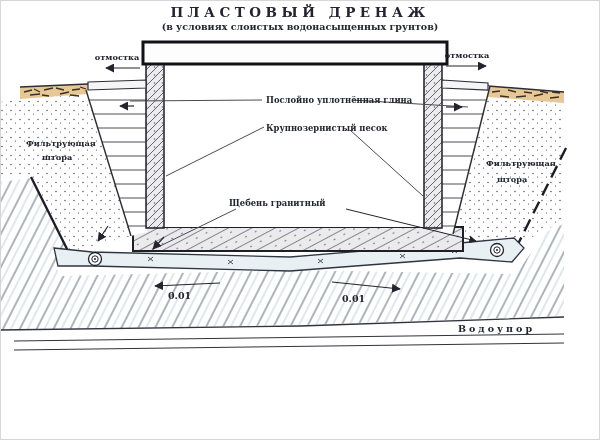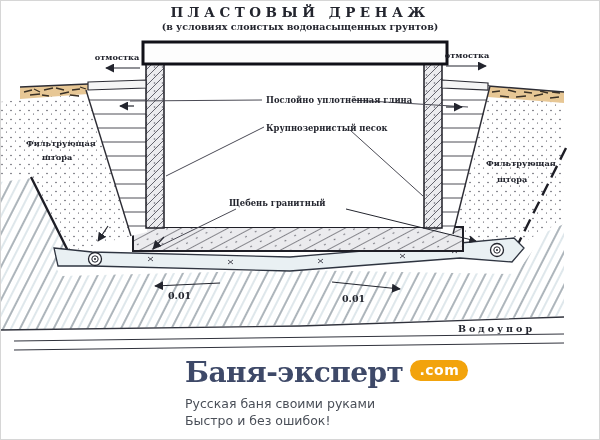--- a/index.html
+++ b/index.html
@@ -169,24 +169,14 @@
     <text class="lbl" x="266" y="103" font-size="8.4">Послойно уплотнённая глина</text>
     <text class="lbl" x="266" y="131" font-size="8.4">Крупнозернистый песок</text>
     <text class="lbl" x="229" y="206" font-size="8.4">Щебень гранитный</text>
 
     <text class="lbl" x="168" y="299" font-size="9.5">0.01</text>
     <text class="lbl" x="342" y="302" font-size="9.5">0.01</text>
 
     <text class="lbl" x="458" y="332" font-size="9.5" letter-spacing="3">Водоупор</text>
   </svg>
 
-  <div class="footer">
-    <div class="logo-row">
-      <div class="logo-text">Баня-эксперт</div>
-      <div class="logo-badge">.com</div>
-    </div>
-    <div class="taglines">
-      <div>Русская баня своими руками</div>
-      <div>Быстро и без ошибок!</div>
-    </div>
-  </div>
 
 </div>
 
 </body></html>

